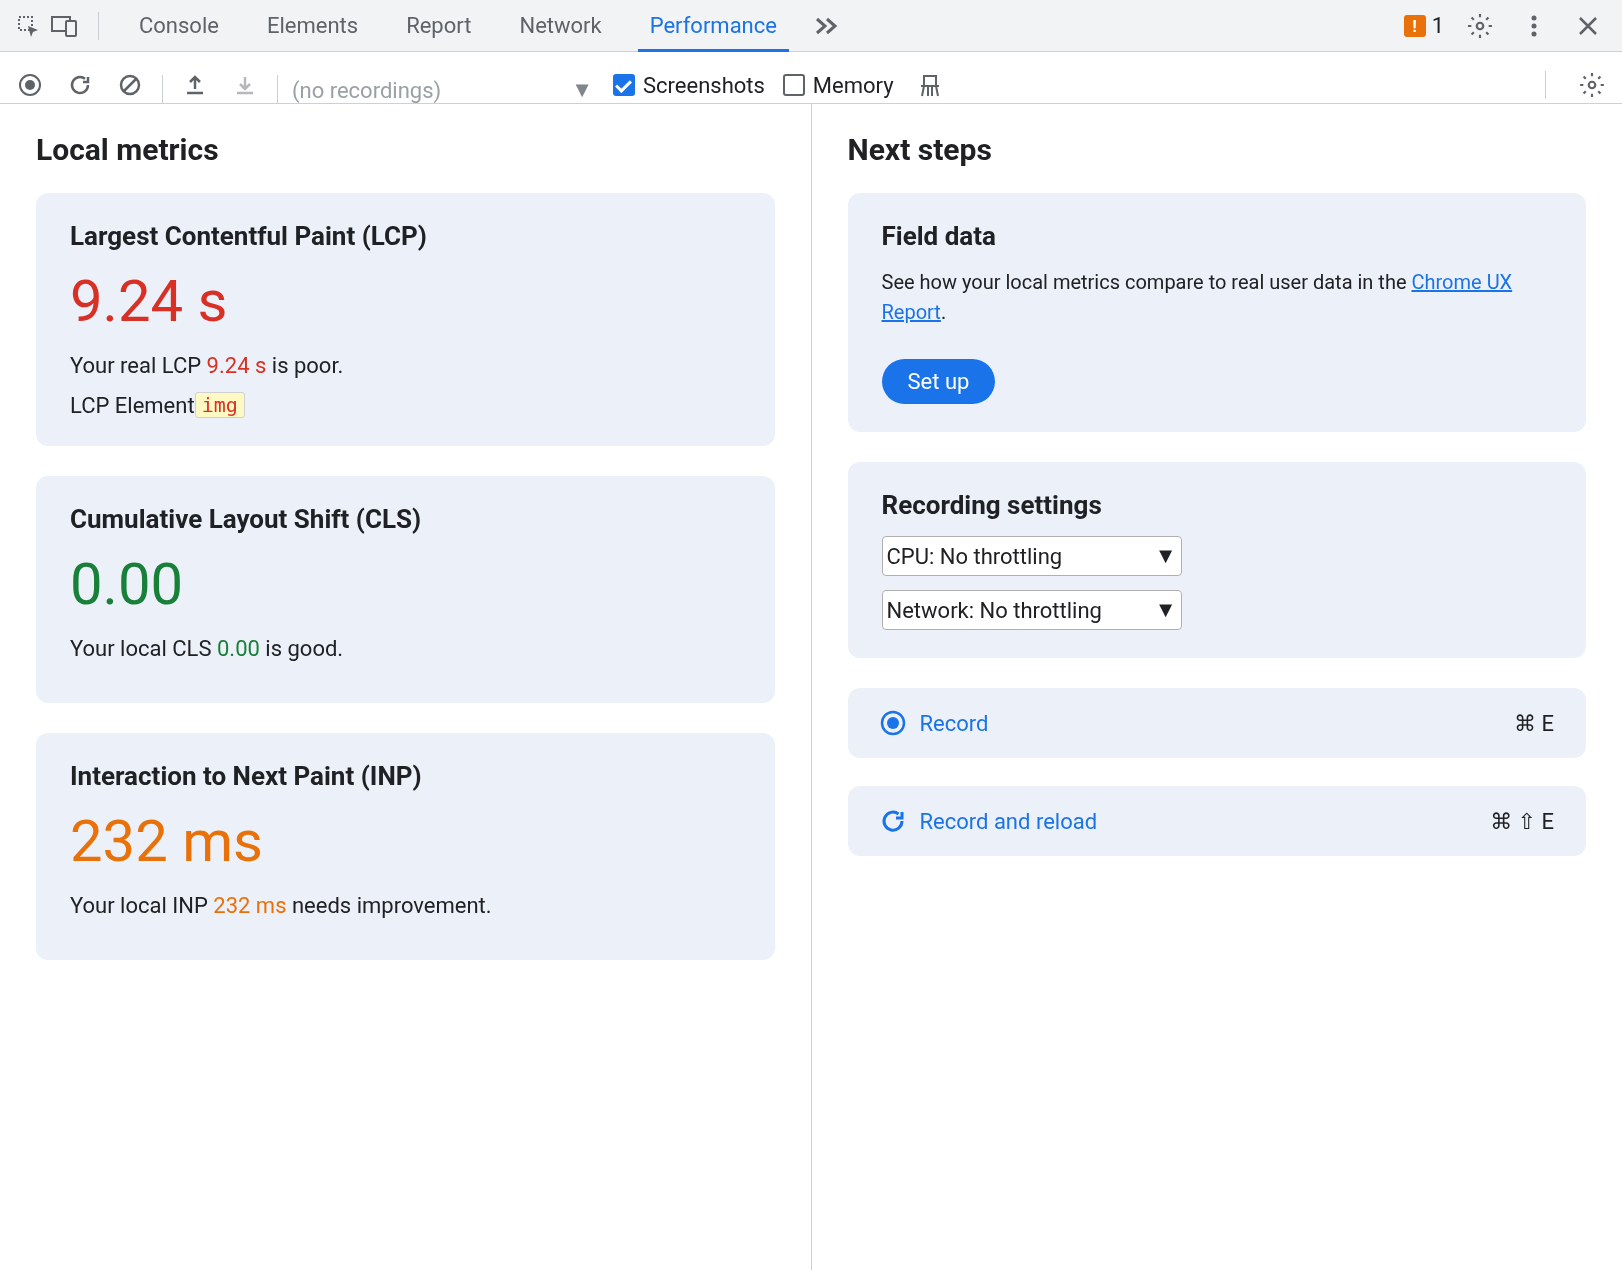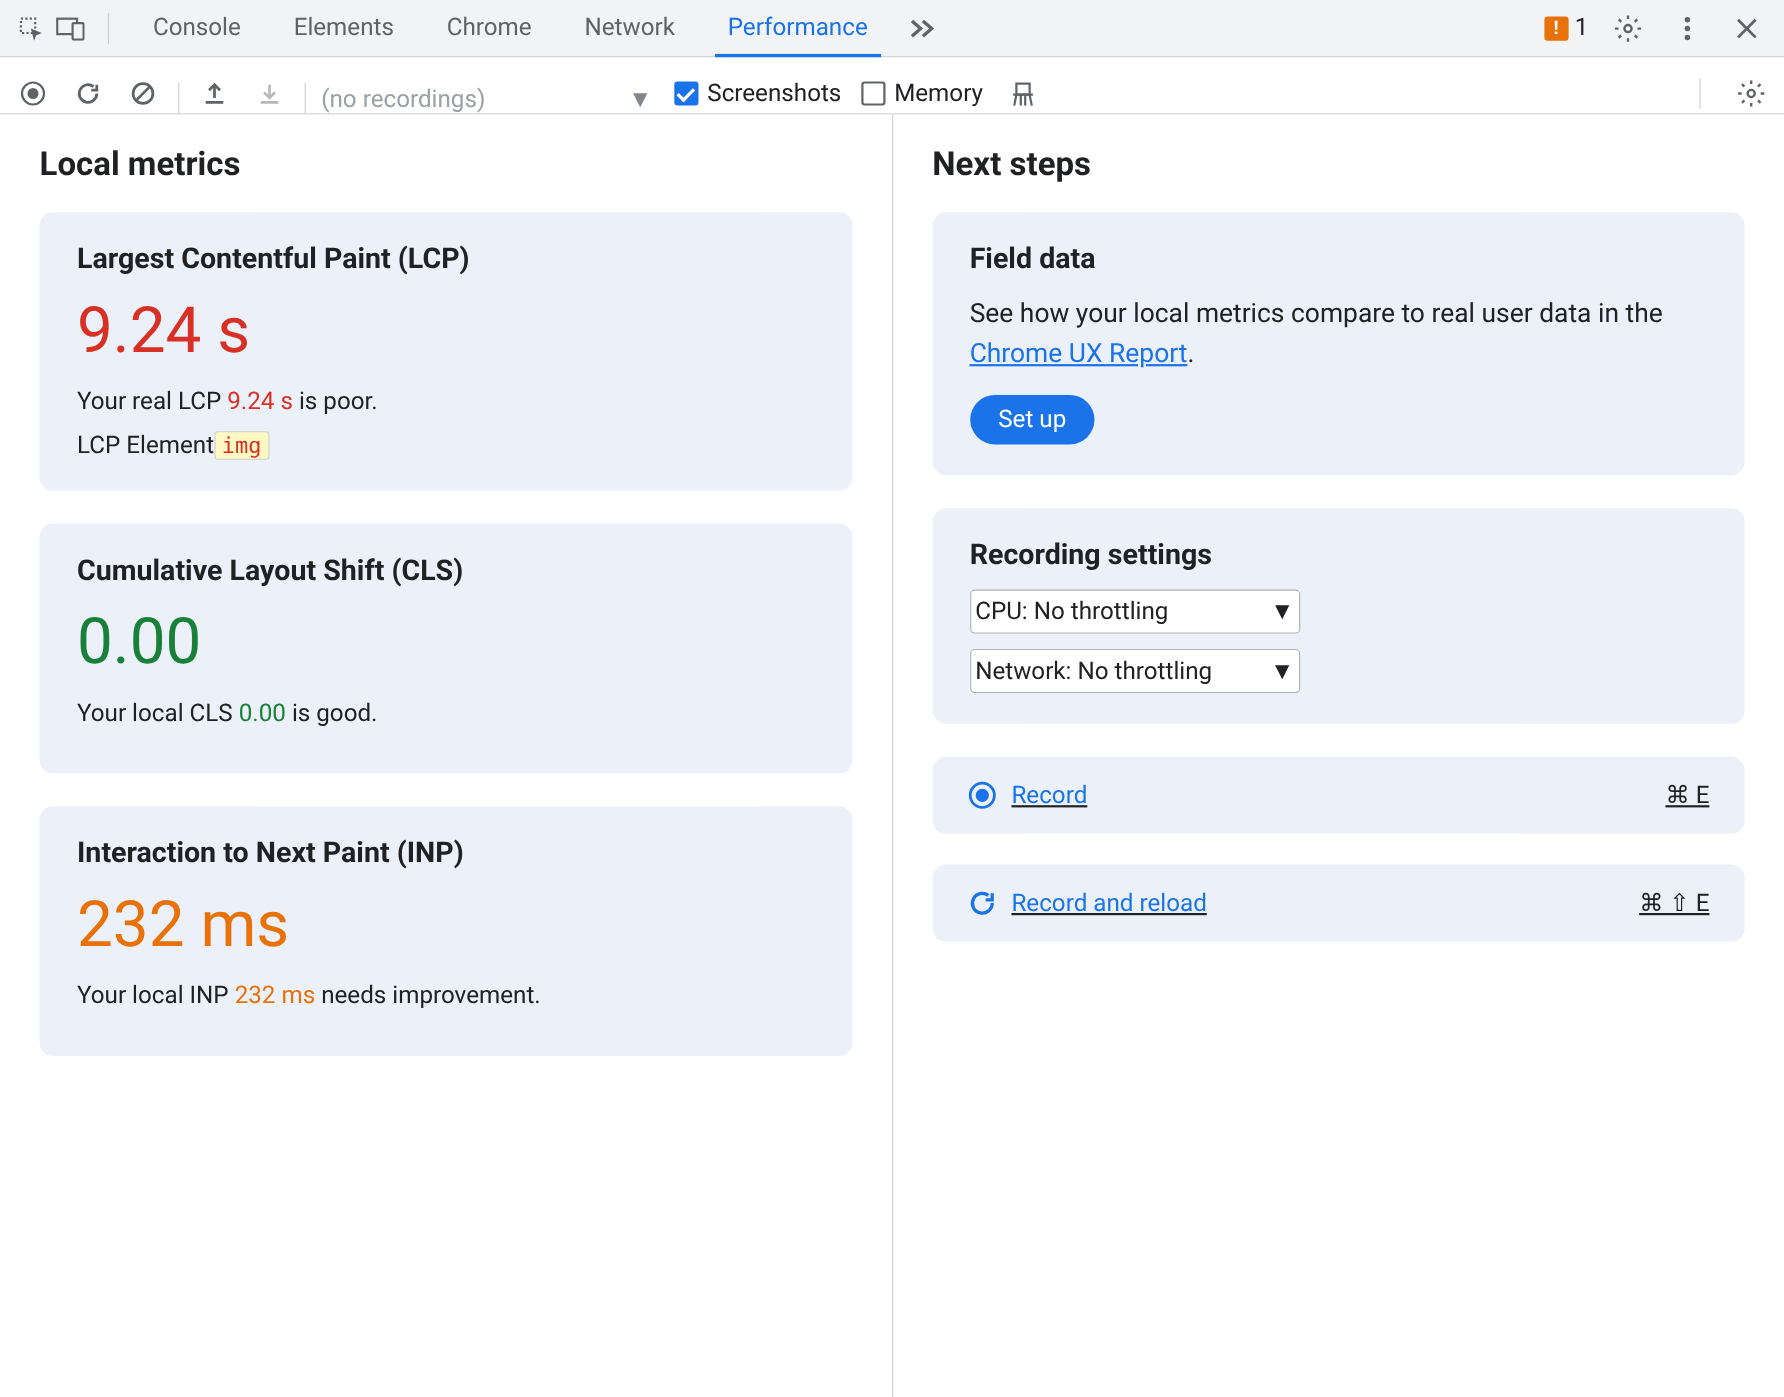--- a/index.html
+++ b/index.html
@@ -44,26 +44,26 @@
 .val-green { color: #188038; }
 .val-orange { color: #e8710a; }
 .desc { font-size: 22px; color: #202124; margin-bottom: 14px; }
 .desc .hl-red { color: #d93025; font-weight: 400; }
 .desc .hl-green { color: #188038; }
 .desc .hl-orange { color: #e8710a; }
 .lcp-el-row { font-size: 22px; display: flex; align-items: flex-end; }
 .tag-chip { color: #d93025; border: 1px solid #d0d0d0; padding: 0 6px; border-radius: 3px; background: #fef9c3; font-family: ui-monospace, monospace; font-size: 20px; }
 
 
-.field-desc { font-size: 24px; color: #202124; line-height: 1.5; margin-bottom: 20px; }
+.field-desc { font-size: 20px; color: #202124; line-height: 1.5; margin-bottom: 32px; }
 .field-desc a { color: #1a73e8; text-decoration: underline; }
 .primary-btn { background: #1a73e8; color: #ffffff; border: none; border-radius: 24px; padding: 10px 26px; font-size: 22px; cursor: pointer; }
 .sel-wrap { display: flex; flex-direction: column; gap: 14px; margin-top: 6px; }
 .select { border: 1px solid #b0b0b0; border-radius: 4px; background: #fff; padding: 6px 4px; font-size: 22px; display: flex; align-items: center; justify-content: space-between; cursor: pointer; width: fit-content; min-width: 300px; gap: 24px; }
-.action-card { background: #ecf1f9; border-radius: 12px; padding: 22px 32px; margin-bottom: 28px; display: flex; align-items: center; justify-content: space-between; text-decoration: underline; }
+.action-card { background: #ecf1f9; border-radius: 12px; padding: 22px 32px; margin-bottom: 28px; display: flex; align-items: center; justify-content: space-between; }
 .action-left { display: flex; align-items: center; gap: 14px; color: #1a73e8; font-size: 22px; cursor: pointer; }
 .shortcut { font-size: 22px; color: #202124; display: flex; gap: 8px; }
 svg { display: block; }
 </style>
 </head>
 <body>
 
 <div class="tabbar">
   <div class="tabbar-left">
     <div class="tab-icon-btn">
@@ -75,21 +75,21 @@
     <div class="tab-icon-btn">
       <svg width="26" height="22" viewBox="0 0 26 22" fill="none" stroke="#5f6368" stroke-width="2">
           <rect x="1" y="2" width="18" height="14"></rect>
           <rect x="15" y="6" width="10" height="15" rx="1" fill="#f1f3f4"></rect>
         </svg>
     </div>
     <div class="vsep"></div>
     <div class="tabs">
       <div class="tab">Console</div>
       <div class="tab">Elements</div>
-      <div class="tab">Chrome</div>
+      <div class="tab">Report</div>
       <div class="tab">Network</div>
       <div class="tab active">Performance</div>
       <div class="tab" style="padding:0 12px;">
         <svg width="26" height="20" viewBox="0 0 26 20" stroke="#5f6368" stroke-width="3" fill="none">
             <path d="M4 3 L12 10 L4 17"></path>
             <path d="M14 3 L22 10 L14 17"></path>
           </svg>
       </div>
     </div>
   </div>

